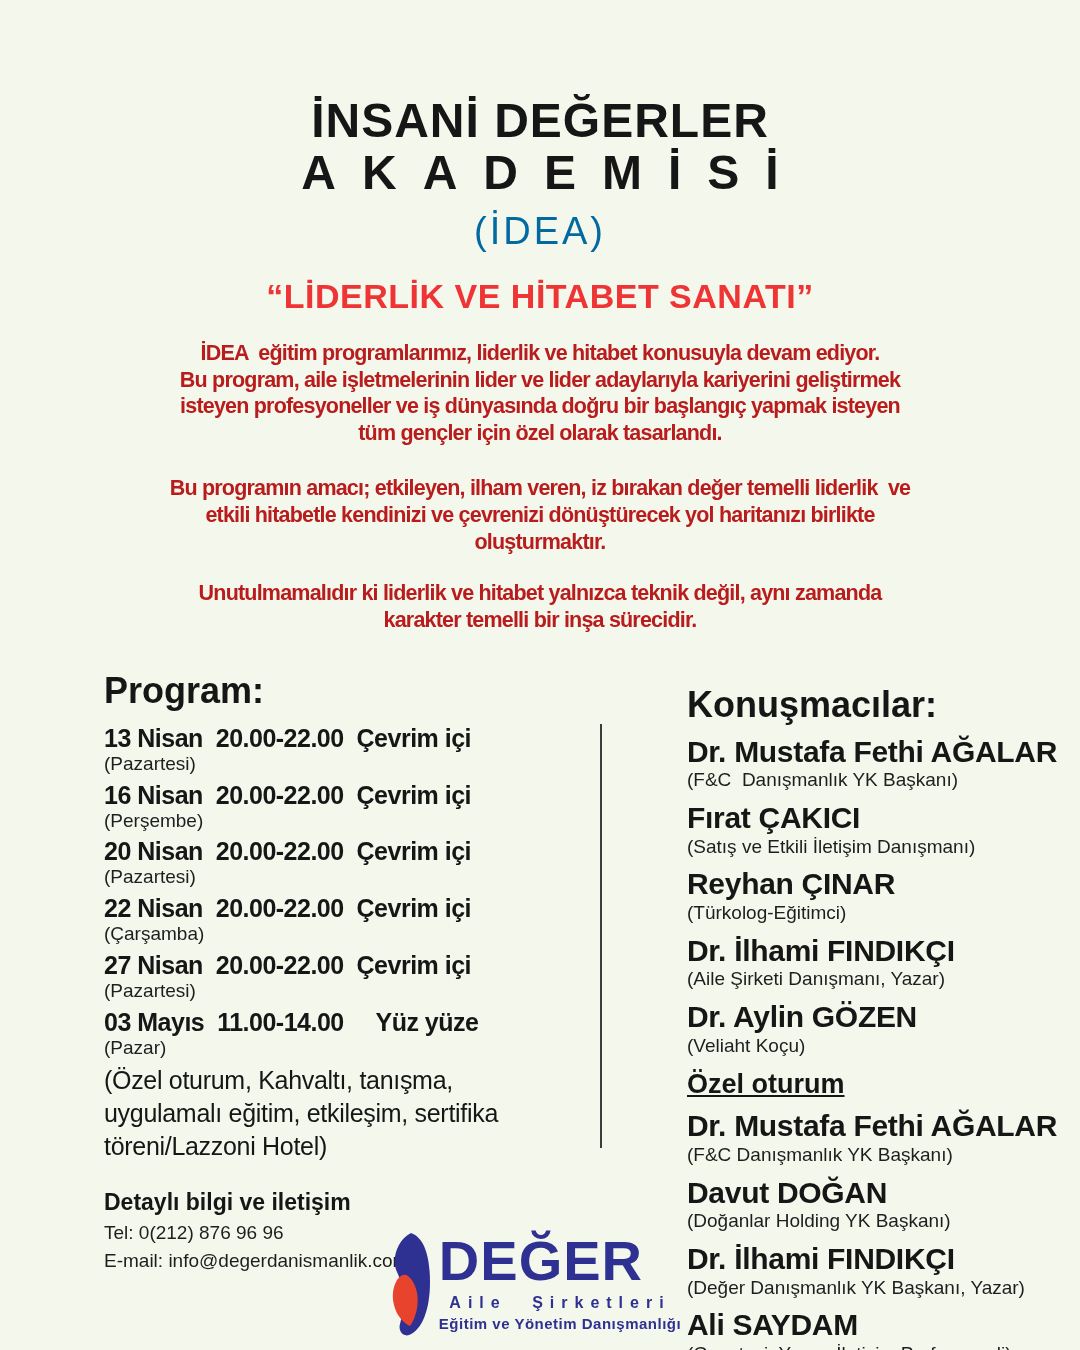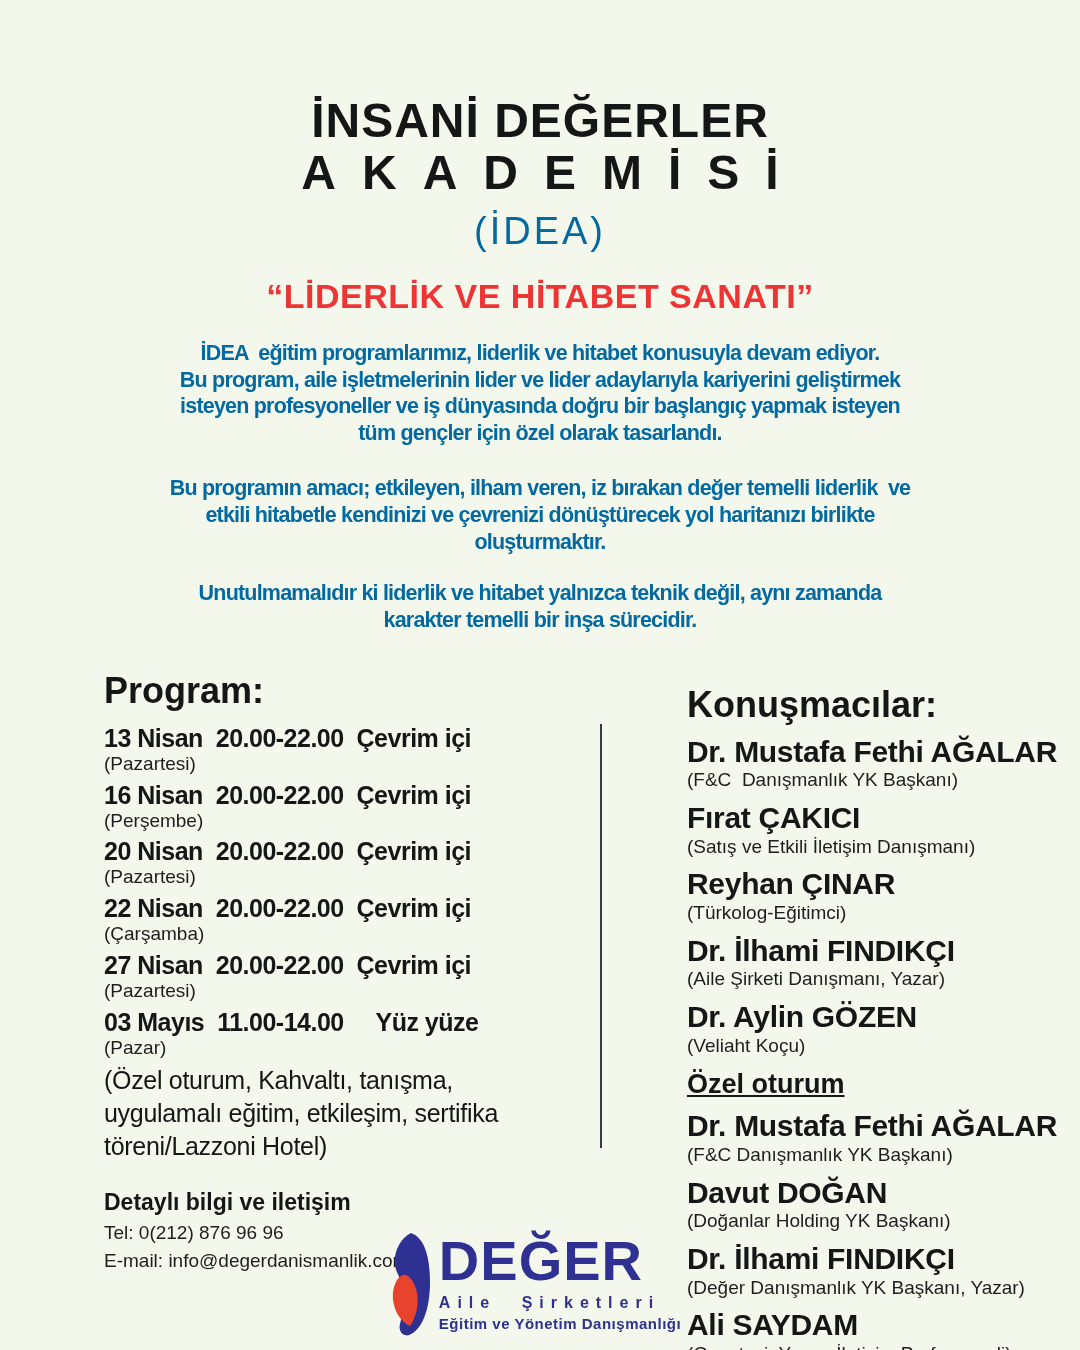--- a/index.html
+++ b/index.html
@@ -27,21 +27,21 @@
     color:#0369a1;
   }
   .tagline {
     font-size:34px; font-weight:800; letter-spacing:0.5px;
     margin-top:24px; color:#ee3434;
   }
   
   .intro { padding:0 45px; text-align:center; }
   .intro p {
     font-size:21.5px; font-weight:700; letter-spacing:-0.8px;
-    line-height:1.25; white-space:pre-wrap; color:#0369a1;
+    line-height:1.25; white-space:pre-wrap; color:#b91c1c;
   }
   .intro p.p1 { margin-top:24px; }
   .intro p.p2 { margin-top:28px; }
   .intro p.p3 { margin-top:24px; }
   
   .columns { display:flex; padding:36px 0 0 104px; align-items:flex-start;gap:41px; }
   .col-left { width:455px; flex:none; }
   .divider { flex:none; width:2px; background:#3c3c3c; height:424px; margin-top:54px; }
   .col-right { flex:none; margin-left:44px; width:440px; padding-top:14px; }
   .section-heading { font-size:36px; font-weight:800; letter-spacing:0; line-height:1.15; }
@@ -69,21 +69,21 @@
     position:absolute; left:0; right:16px; bottom:14px;
     display:flex; justify-content:center; align-items:center;
   }
   .logo-icon { width:48px; height:106px; flex:none; }
   .logo-text { margin-left:8px; text-align:left; }
   .logo-name {
     font-size:56px; font-weight:800; color:#2e3192; letter-spacing:1px; line-height:0.95;
   }
   .logo-line1 {
     font-size:16px; font-weight:600; color:#2e3192;
-    letter-spacing:7px; word-spacing:14px; margin-top:6px; white-space:nowrap;
+    letter-spacing:7px; word-spacing:14px; margin-top:6px; white-space:nowrap;text-align:center;
   }
   .logo-line2 {
     font-size:15px; font-weight:700; color:#2e3192;
     letter-spacing:0.5px; margin-top:3px; white-space:nowrap;
   }
 </style>
 </head>
 <body>
 
 <div class="page">

